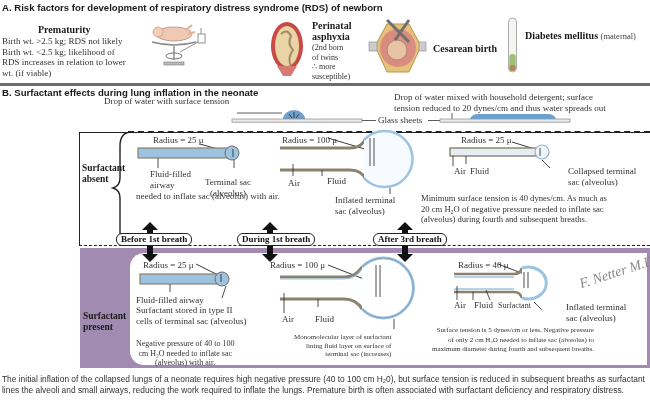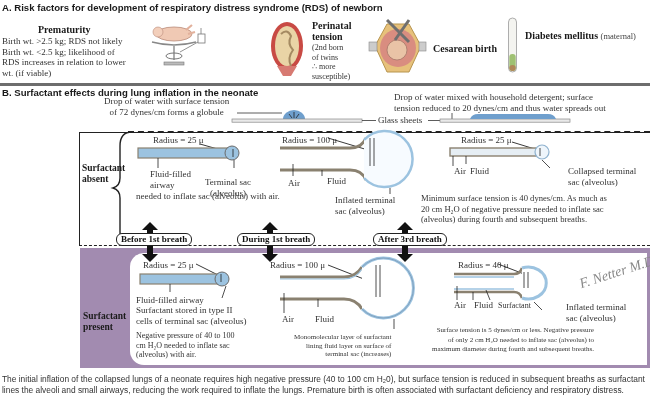--- a/index.html
+++ b/index.html
@@ -51,21 +51,21 @@
 </svg>
 
 <svg style="left:269px;top:20px;" width="40" height="60">
   <ellipse cx="18" cy="26" rx="16" ry="24" fill="#c84a44"></ellipse>
   <ellipse cx="18" cy="26" rx="12" ry="20" fill="#e9d4a6"></ellipse>
   <path d="M12 14 q6 -6 10 2 q-4 8 2 14 q-6 8 -2 16" fill="none" stroke="#a48a62" stroke-width="2"></path>
   <path d="M8 46 l6 10 l8 0 l6 -10 z" fill="#d77a72"></path>
 </svg>
 <div class="abs serif bold" style="left:312px;top:20px;font-size:10px;line-height:11px;">
   <div>Perinatal</div>
-  <div>tension</div>
+  <div>asphyxia</div>
 </div>
 <div class="abs serif t8 nowrap" style="left:312px;top:43px;">
   <div>(2nd born</div>
   <div>of twins</div>
   <div>∴ more</div>
   <div>susceptible)</div>
 </div>
 
 <svg style="left:367px;top:16px;" width="60" height="62">
   <polygon points="8,30 20,8 42,8 54,30 42,56 20,56" fill="#e7c17b" stroke="#b7954f" stroke-width="1"></polygon>
@@ -86,21 +86,20 @@
   <span class="bold">Diabetes mellitus</span>
   <span style="font-size:8.5px;color:#444;">(maternal)</span>
 </div>
 
 <div class="rule" style="top:83px;"></div>
 
 <div class="abs hdr" style="left:2px;top:87px;">B. Surfactant effects during lung inflation in the neonate</div>
 
 <div class="abs serif t9 nowrap" style="left:104px;top:96px;text-align:center;">
   <div>Drop of water with surface tension</div>
-  <div>of 72 dynes/cm forms a globule</div>
 </div>
 <div class="abs serif t9 nowrap" style="left:394px;top:92px;">
   <div>Drop of water mixed with household detergent; surface</div>
   <div>tension reduced to 20 dynes/cm and thus water spreads out</div>
 </div>
 <svg style="left:0;top:0;" width="650" height="140">
   <line x1="237" y1="113" x2="282" y2="113" stroke="#333" stroke-width="0.8"></line>
   <path d="M283 119 A11 9 0 0 1 305 119 Z" fill="#6f9fcd"></path>
   <path d="M289 114 l3 4 M294 112 l0 6 M299 114 l-3 4" stroke="#222" stroke-width="0.8"></path>
   <rect x="232" y="119" width="130" height="3.2" fill="#e9e9e9" stroke="#888" stroke-width="0.7"></rect>
@@ -213,21 +212,21 @@
   <circle cx="84" cy="17" r="7" fill="#9cc3e0" stroke="#6b6b6b" stroke-width="1"></circle>
   <line x1="83" y1="12" x2="83" y2="20" stroke="#222" stroke-width="0.8"></line>
   <line x1="32" y1="22" x2="32" y2="30" stroke="#222" stroke-width="0.8"></line>
   <line x1="88" y1="24" x2="84" y2="36" stroke="#222" stroke-width="0.8"></line>
 </svg>
 <div class="abs serif t9 nowrap" style="left:136px;top:295px;">Fluid-filled airway</div>
 <div class="abs serif t9 nowrap" style="left:136px;top:305px;">
   <div>Surfactant stored in type II</div>
   <div>cells of terminal sac (alveolus)</div>
 </div>
-<div class="abs serif t8 nowrap" style="left:136px;top:331px;">
+<div class="abs serif t8 nowrap" style="left:136px;top:339px;text-align:center;">
   <div>Negative pressure of 40 to 100</div>
   <div>cm H₂O needed to inflate sac</div>
   <div>(alveolus) with air.</div>
 </div>
 
 <div class="abs serif t9 nowrap" style="left:270px;top:260px;">Radius = 100 μ</div>
 <svg style="left:280px;top:255px;" width="140" height="75">
   <path d="M48 10 L94 28" stroke="#222" stroke-width="0.9"></path>
   <path d="M0 22 L64 22 Q76 22 82 12" fill="none" stroke="#8a8170" stroke-width="3"></path>
   <path d="M0 22 L64 22 Q76 22 82 12" fill="none" stroke="#9cc3e0" stroke-width="1.2" transform="translate(0,2)"></path>

